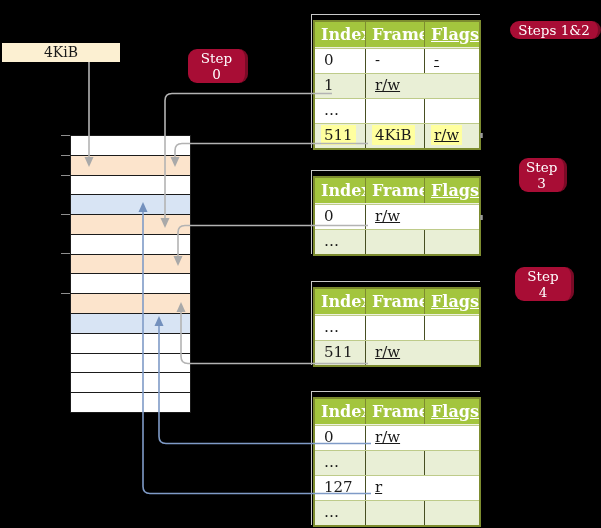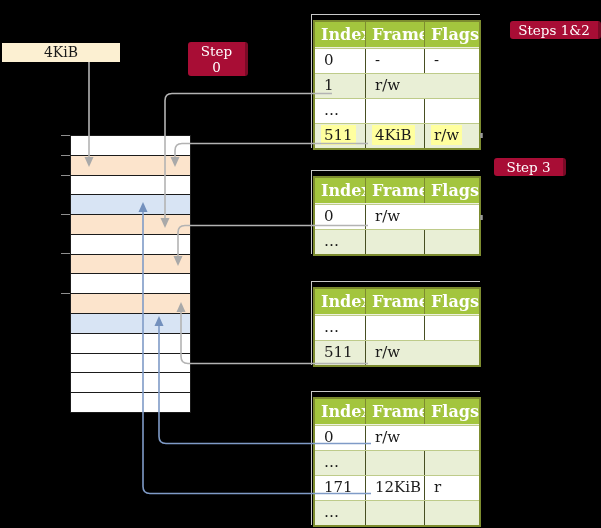--- a/index.html
+++ b/index.html
@@ -6,25 +6,25 @@
   #canvas{position:relative;width:601px;height:528px;background:#000;overflow:hidden;
           font-family:"DejaVu Serif","Liberation Serif",serif;}
 
   
   .frame-label{position:absolute;left:2px;top:43px;width:118px;height:19px;
                background:#fcf0d2;color:#1a1a1a;font-size:14px;line-height:19px;
                text-align:center;}
 
   
   .badge{position:absolute;background:#a80d35;color:#fff;font-size:13.5px;
-         line-height:16px;padding:1px 7px;border-radius:3px;text-align:center;
+         line-height:16px;padding:1px 7px;border-radius:9px;text-align:center;
          border-right:3px solid #7a0a26;box-sizing:border-box;}
-  #badge-step0{left:188px;top:42px;width:60px;}
+  #badge-step0{left:188px;top:49px;width:60px;}
   #badge-steps12{left:510px;top:21px;width:91px;}
-  #badge-step3{left:494px;top:158px;width:72px;}
+  #badge-step3{left:519px;top:158px;width:48px;}
   #badge-step4{left:515px;top:267px;width:59px;}
 
   
   #memory-stack{position:absolute;left:70px;top:135px;width:119px;height:276px;
                 border:1px solid #1b1b1b;display:flex;flex-direction:column;
                 box-sizing:content-box;z-index:1;}
   .stack-row{flex:1;border-bottom:1px solid #1b1b1b;}
   .stack-row:last-child{border-bottom:none;}
   .stack-row.frame{background:#ffffff;}
   .stack-row.pt{background:#fce4cc;}
@@ -40,21 +40,21 @@
   #table-1{top:20px;} #table-2{top:176px;} #table-3{top:287px;} #table-4{top:397px;}
   .pt-head{display:flex;background:#a3c53e;height:25px;border-bottom:1px solid #eef0e0;}
   .pt-head .cell{color:#fff;font-weight:bold;font-size:16px;line-height:25px;}
   .pt-row{display:flex;height:25px;border-top:1px solid #becb8a;box-sizing:border-box;}
   .pt-row:first-of-type{border-top:1px solid #f2f4e4;}
   .pt-row.shaded{background:#e9efd6;}
   .cell{padding-left:6px;font-size:15px;line-height:23px;color:#1a1a1a;
         box-sizing:border-box;overflow:hidden;white-space:nowrap;}
   .col-index{width:51px;border-right:1px solid #474f22;}
   .col-frame{width:59px;border-right:1px solid #474f22;}
-  .col-flags{width:54px;}
+  .col-flags{width:54px;text-decoration:underline;}
   .pt-head .col-index,.pt-head .col-frame{border-right:1px solid #7d8c2f;}
   .pt-row .hl{background:transparent;padding:1px 3px;}
   .pt-row.highlighted .hl{background:#ffff9e;}
 
   
   #connectors{position:absolute;left:0;top:0;z-index:3;pointer-events:none;}
   .ln-gray{stroke:#b3b3b3;stroke-width:1.6;fill:none;}
   .ln-blue{stroke:#7f9bc7;stroke-width:1.6;fill:none;}
   .ah-gray{fill:#a9a9a9;stroke:none;}
   .ah-blue{fill:#7390bd;stroke:none;}
@@ -63,20 +63,21 @@
 </head>
 <body>
 
 <div id="canvas">
 
   <div class="frame-label">4KiB</div>
 
   <div class="badge" id="badge-step0">Step 0</div>
   <div class="badge" id="badge-steps12">Steps 1&amp;2</div>
   <div class="badge" id="badge-step3">Step 3</div>
+  <div class="badge" id="badge-step4">Step 4</div>
 
   <div id="memory-stack">
       <div class="stack-row frame"></div>
       <div class="stack-row pt"></div>
       <div class="stack-row frame"></div>
       <div class="stack-row data"></div>
       <div class="stack-row pt"></div>
       <div class="stack-row frame"></div>
       <div class="stack-row pt"></div>
       <div class="stack-row frame"></div>
@@ -165,22 +166,21 @@
     <div class="pt-row">
       <div class="cell col-index"><span class="hl">0</span></div>
       <div class="cell col-flags"><span class="hl">r/w</span></div>
     </div>
     <div class="pt-row shaded">
       <div class="cell col-index"><span class="hl">…</span></div>
       <div class="cell col-frame"><span class="hl"></span></div>
       <div class="cell col-flags"><span class="hl"></span></div>
     </div>
     <div class="pt-row">
-      <div class="cell col-index"><span class="hl">171</span></div>
-      <div class="cell col-frame"><span class="hl">12KiB</span></div>
+      <div class="cell col-index"><span class="hl">127</span></div>
       <div class="cell col-flags"><span class="hl">r</span></div>
     </div>
     <div class="pt-row shaded">
       <div class="cell col-index"><span class="hl">…</span></div>
       <div class="cell col-frame"><span class="hl"></span></div>
       <div class="cell col-flags"><span class="hl"></span></div>
     </div>
   </div>
 
   <svg id="connectors" width="601" height="528" viewBox="0 0 601 528">

